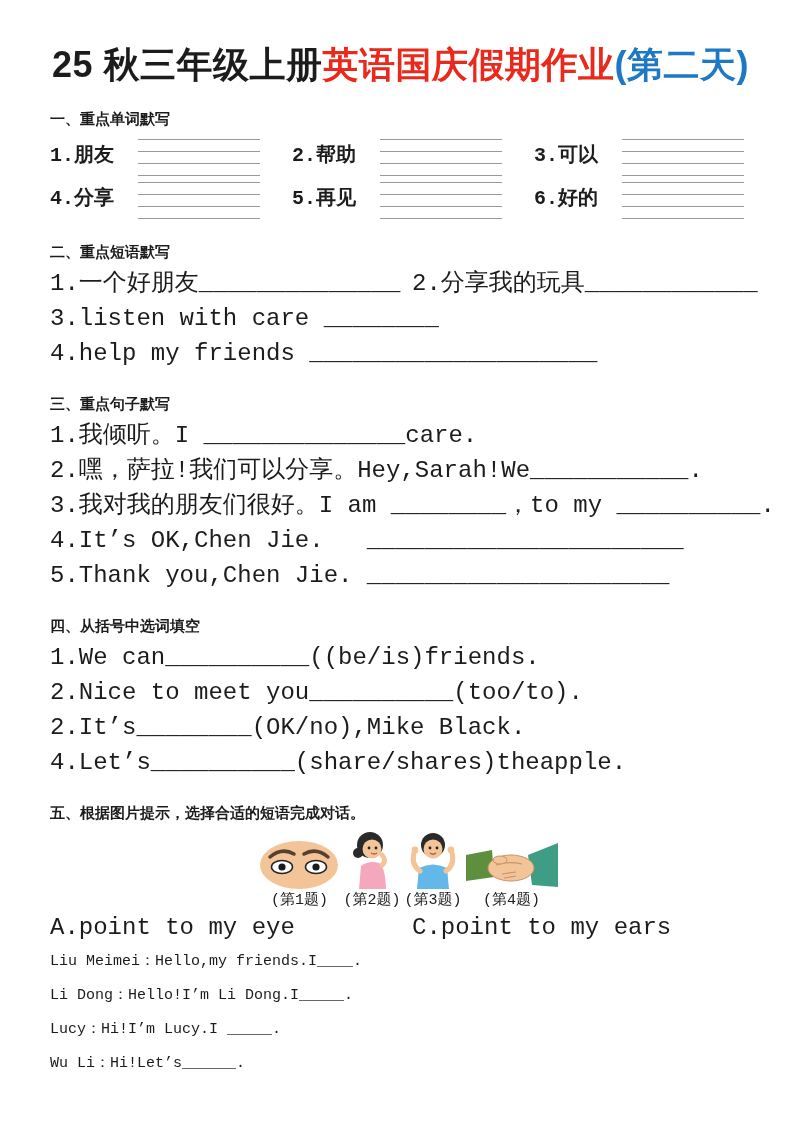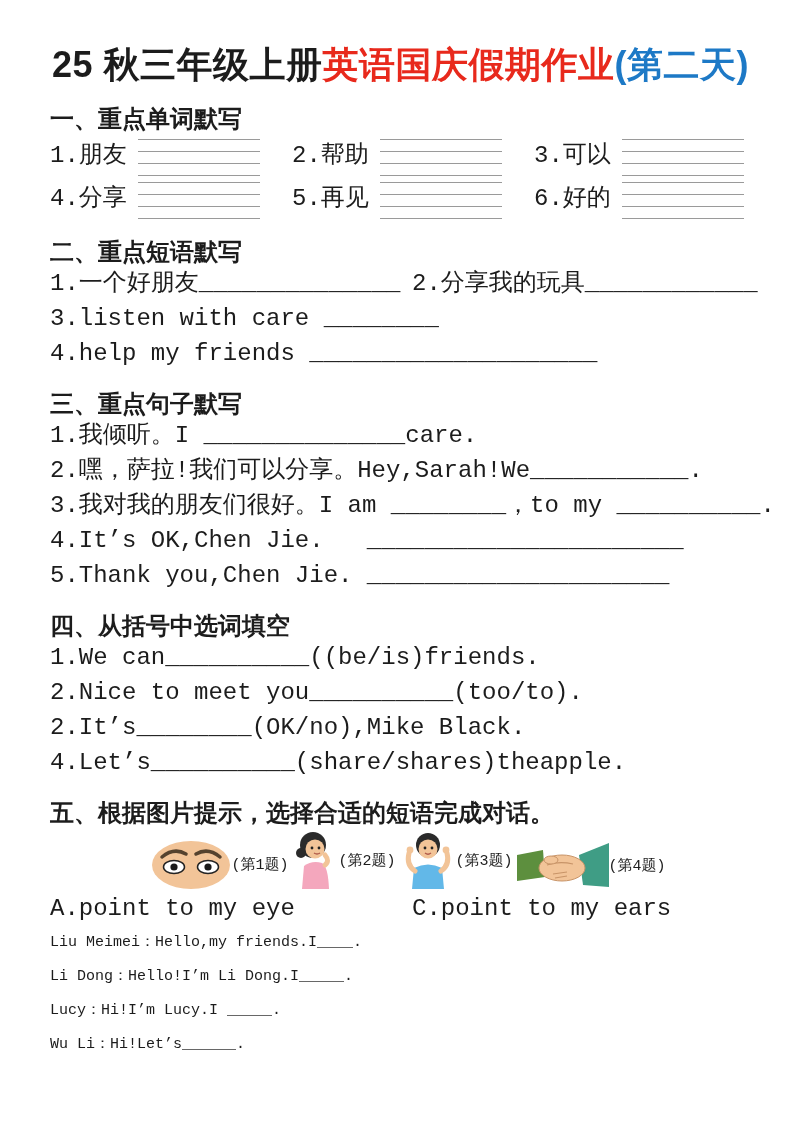--- a/index.html
+++ b/index.html
@@ -18,43 +18,43 @@
     font-weight:bold;
     font-size:36px;
     line-height:1.18;
     margin:0 0 16px 2px;
     white-space:nowrap;
     letter-spacing:0.5px;
   }
   .sec-heading{
     font-family:"Liberation Sans","DejaVu Sans",sans-serif;
     font-weight:bold;
-    font-size:24px;
+    font-size:15px;
     line-height:28px;
     margin-top:19px;
   }
   .line{
     font-size:24px;
     line-height:35px;
     white-space:pre;
   }
   .two-col{display:flex;}
   .two-col .col-left{width:362px;flex:none;}
   
   .words-row{display:flex;margin-top:3px;}
   .word-item{display:flex;width:242px;flex:none;align-items:center;}
-  .word-label{font-size:24px;line-height:40px;min-width:84px;}
+  .word-label{font-size:20px;line-height:40px;min-width:84px;font-weight:bold;}
   .writing-grid{
     width:122px;height:37px;flex:none;margin-left:4px;margin-top:2px;
     background-image:linear-gradient(to bottom,#9a9a9a 1px,transparent 1px);
     background-size:100% 12px;
   }
   
   .figures-row{display:flex;justify-content:center;align-items:flex-end;gap:4px;margin-top:4px;}
-  .figure{display:flex;flex-direction:row;align-items:center;}
+  .figure{display:flex;flex-direction:column;align-items:center;}
   .figure .caption{font-size:15px;line-height:19px;white-space:nowrap;}
   .dlg-line{font-size:15px;line-height:34px;white-space:pre;}
 </style>
 </head>
 <body>
 
 <div class="page">
 
   <h1 class="title"><span>25 秋三年级上册</span><span style="color: rgb(232, 41, 28);">英语国庆假期作业</span><span style="color: rgb(29, 121, 198);">(第二天)</span></h1>
 

